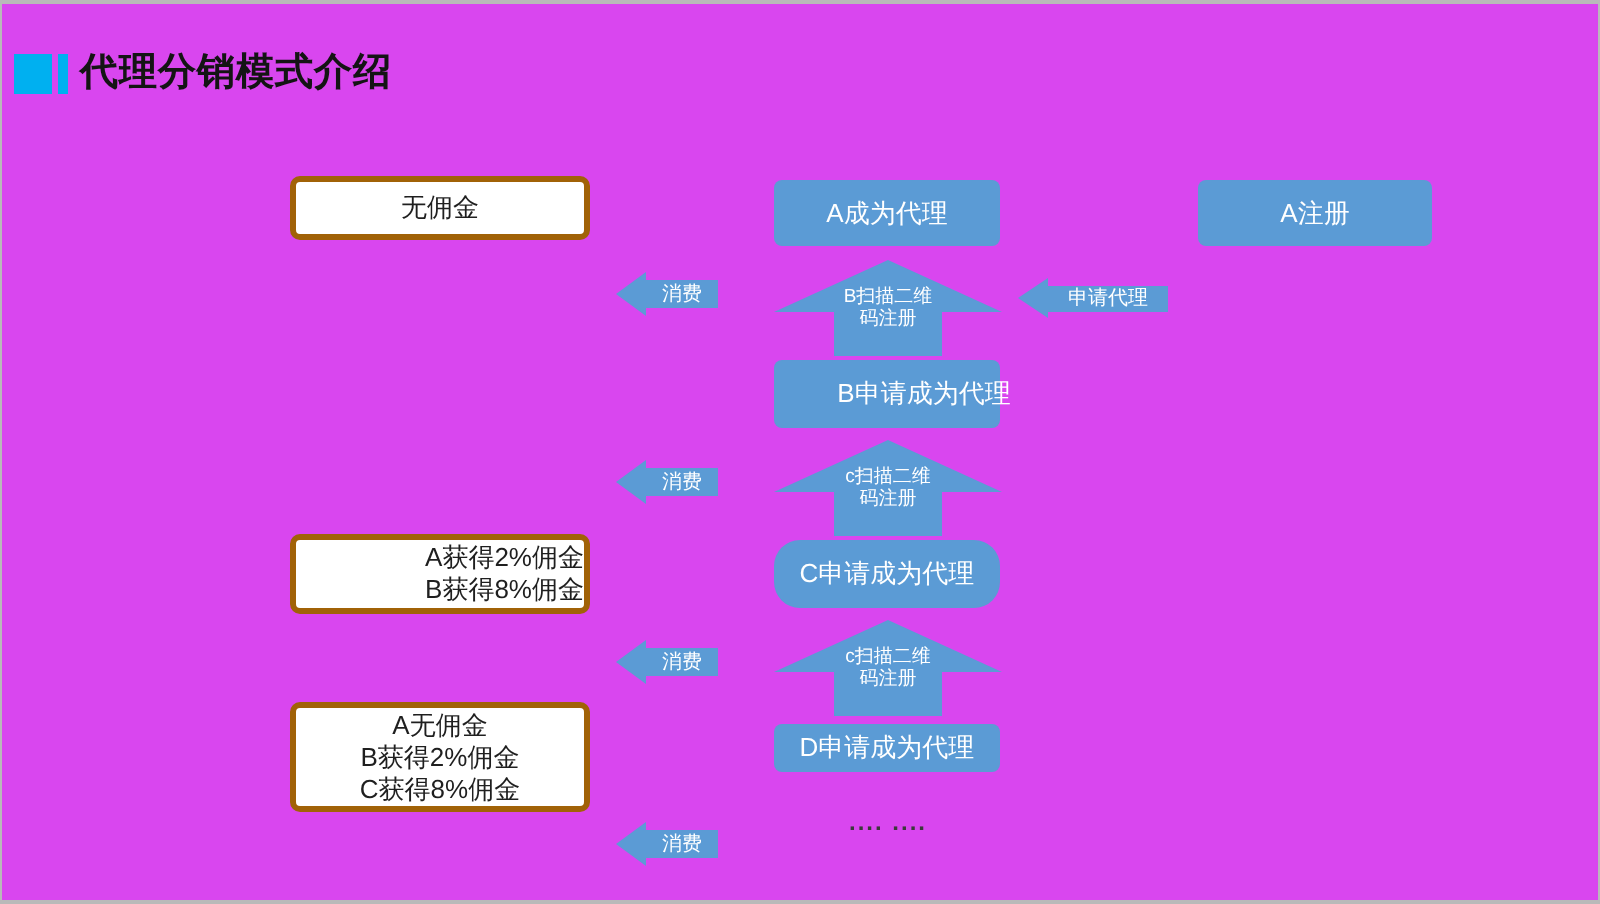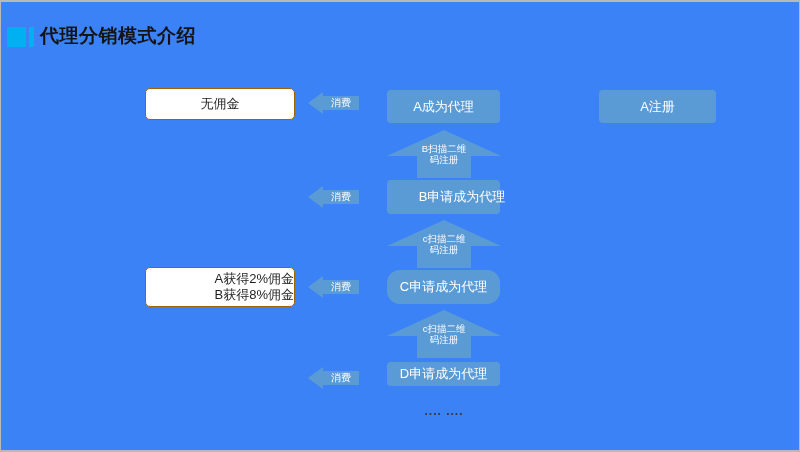--- a/index.html
+++ b/index.html
@@ -1,42 +1,42 @@
 <!DOCTYPE html>
 <html><head>
 <meta charset="utf-8">
 <style>
   html,body{margin:0;padding:0;background:#fff;}
   .slide{
     position:relative;width:800px;height:452px;box-sizing:border-box;
-    background:#3b82f6;border:1px solid #b9b9b9;border-top-width:2px;border-bottom-width:2px;
+    background:#d946ef;border:1px solid #b9b9b9;border-top-width:2px;border-bottom-width:2px;
     overflow:hidden;font-family:"Liberation Sans","DejaVu Sans",sans-serif;
   }
   
   .accent-square{position:absolute;left:6px;top:25px;width:19px;height:20px;background:#00B0F0;}
   .accent-bar{position:absolute;left:28px;top:25px;width:5px;height:20px;background:#00B0F0;}
   .page-title{
     position:absolute;left:39px;top:21px;margin:0;font-size:19px;font-weight:700;
     color:#141414;letter-spacing:0.5px;white-space:nowrap;
   }
   
   .white-box{
     position:absolute;left:144px;width:150px;box-sizing:border-box;background:#fff;
-    border:1px solid #a16207;border-radius:5px;display:flex;flex-direction:column;
+    border:3px solid #a16207;border-radius:5px;display:flex;flex-direction:column;
     align-items:center;justify-content:center;color:#1f1f1f;font-size:13px;line-height:16px;
     text-align:center;
   }
   
   .blue-box{
     position:absolute;box-sizing:border-box;background:#5B9BD5;border-radius:4px;
     color:#ffffff;font-size:13px;display:flex;align-items:center;justify-content:center;
     text-align:center;white-space:nowrap;
   }
   
-  .h-arrow{position:absolute;display:flex;height:22px;}
+  .h-arrow{position:absolute;display:flex;height:22px;margin-top:44px;}
   .tri-left{
     width:0;height:0;border-top:11px solid transparent;border-bottom:11px solid transparent;
     border-right:15px solid #5B9BD5;flex:0 0 auto;
   }
   .arrow-body{
     flex:1 1 auto;height:14px;margin:4px 0;background:#5B9BD5;color:#fff;font-size:10px;
     display:flex;align-items:center;justify-content:center;white-space:nowrap;
   }
   
   .up-arrow{position:absolute;left:386px;width:114px;height:48px;}
@@ -67,20 +67,24 @@
 
   <div class="white-box" style="top:86px;height:32px;">
     <div>无佣金</div>
   </div>
   <div class="h-arrow" style="top:90px;left:307px;width:51px;">
     <span class="tri-left"></span>
     <span class="arrow-body">消费</span>
   </div>
   <div class="blue-box" style="top:88px;left:386px;width:113px;height:33px;">
     <span>A成为代理</span>
+  </div>
+  <div class="h-arrow" style="top:93px;left:508px;width:75px;height:20px;">
+    <span class="tri-left" style="border-top-width:10px;border-bottom-width:10px;"></span>
+    <span class="arrow-body" style="height:13px;margin:3.5px 0;">申请代理</span>
   </div>
   <div class="blue-box" style="top:88px;left:598px;width:117px;height:33px;">
     <span>A注册</span>
   </div>
 
   <div class="up-arrow" style="top:128px;">
     <span class="up-tri"></span>
     <span class="up-stem"></span>
     <span class="up-label">
       <div>B扫描二维</div>
@@ -119,20 +123,25 @@
 
   <div class="up-arrow" style="top:308px;">
     <span class="up-tri"></span>
     <span class="up-stem"></span>
     <span class="up-label">
       <div>c扫描二维</div>
       <div>码注册</div>
     </span>
   </div>
 
+  <div class="white-box" style="top:349px;height:55px;">
+    <div>A无佣金</div>
+    <div>B获得2%佣金</div>
+    <div>C获得8%佣金</div>
+  </div>
   <div class="h-arrow" style="top:365px;left:307px;width:51px;">
     <span class="tri-left"></span>
     <span class="arrow-body">消费</span>
   </div>
   <div class="blue-box" style="top:360px;left:386px;width:113px;height:24px;justify-content:center;">
     <span>D申请成为代理</span>
   </div>
 
   <div class="dots">.... ....</div>
 

